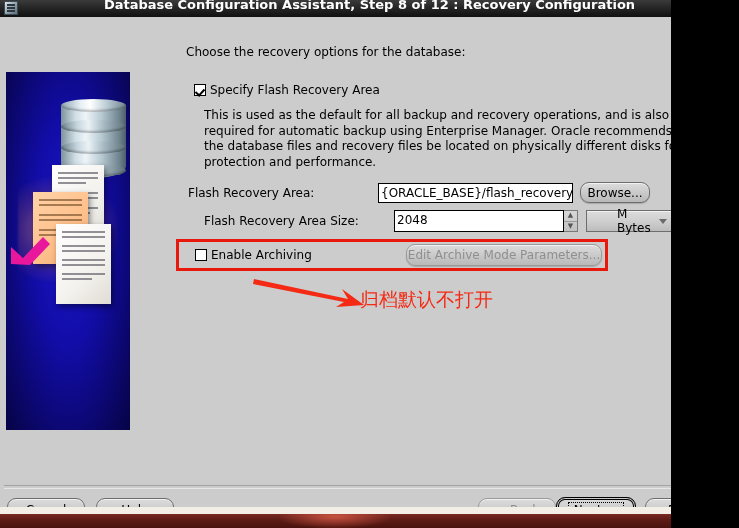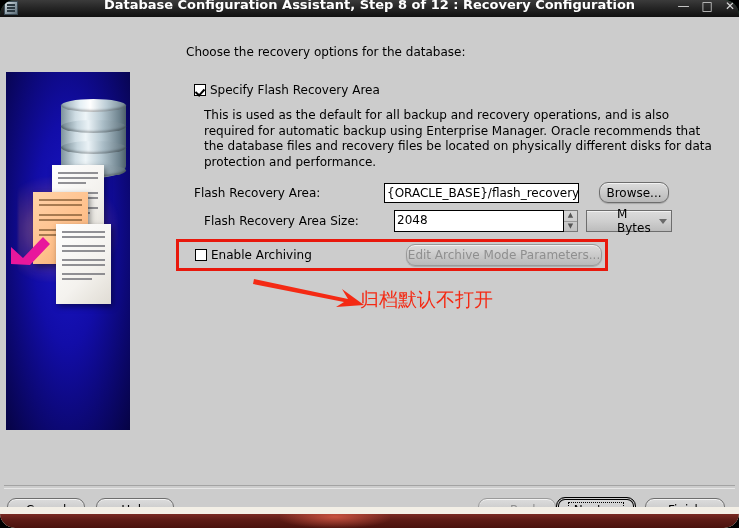--- a/index.html
+++ b/index.html
@@ -8,25 +8,24 @@
     background: #000;
   }
   body {
     width: 739px;
     height: 528px;
     overflow: hidden;
     font-family: "DejaVu Sans", "Liberation Sans", sans-serif;
   }
   #app {
     position: relative;
-    width: 739px;
+    width: 671px;
     height: 528px;
     background: #14532d;
     overflow: hidden;
-    border-radius: 15px;
   }
 
   
   .titlebar {
     position: absolute;
     left: 0; top: 0;
     width: 739px;
     height: 17px;
     background: linear-gradient(to bottom, #3b3b3b 0%, #262626 45%, #101010 100%);
     overflow: hidden;
@@ -404,24 +403,24 @@
 
     <div class="intro">Choose the recovery options for the database:</div>
 
     <div class="chk-row">
       <div class="checkbox checked"></div>
       <span class="chk-label">Specify Flash Recovery Area</span>
     </div>
 
     <div class="desc">This is used as the default for all backup and recovery operations, and is also required for automatic backup using Enterprise Manager. Oracle recommends that the database files and recovery files be located on physically different disks for data protection and performance.</div>
 
-    <div class="field-row" style="left:194px; top:165px;">
+    <div class="field-row" style="left:188px; top:165px;">
       <span class="field-label" style="width:190px">Flash Recovery Area:</span>
       <div class="textbox" style="width:195px;height:20px;">{ORACLE_BASE}/flash_recovery_</div>
-      <div class="btn" style="width:70px;height:21px;margin-left:20px;">Browse...</div>
+      <div class="btn" style="width:70px;height:21px;margin-left:7px;">Browse...</div>
     </div>
 
     <div class="field-row" style="left:204px; top:193px;align-items:center;">
       <span class="field-label" style="width:190px">Flash Recovery Area Size:</span>
       <div class="textbox" style="width:170px;height:22px;">2048</div>
       <div class="spinner">
         <div class="spin-half">▲</div>
         <div class="spin-half">▼</div>
       </div>
       <div class="combo" style="margin-left:8px;padding-left:30px;">

